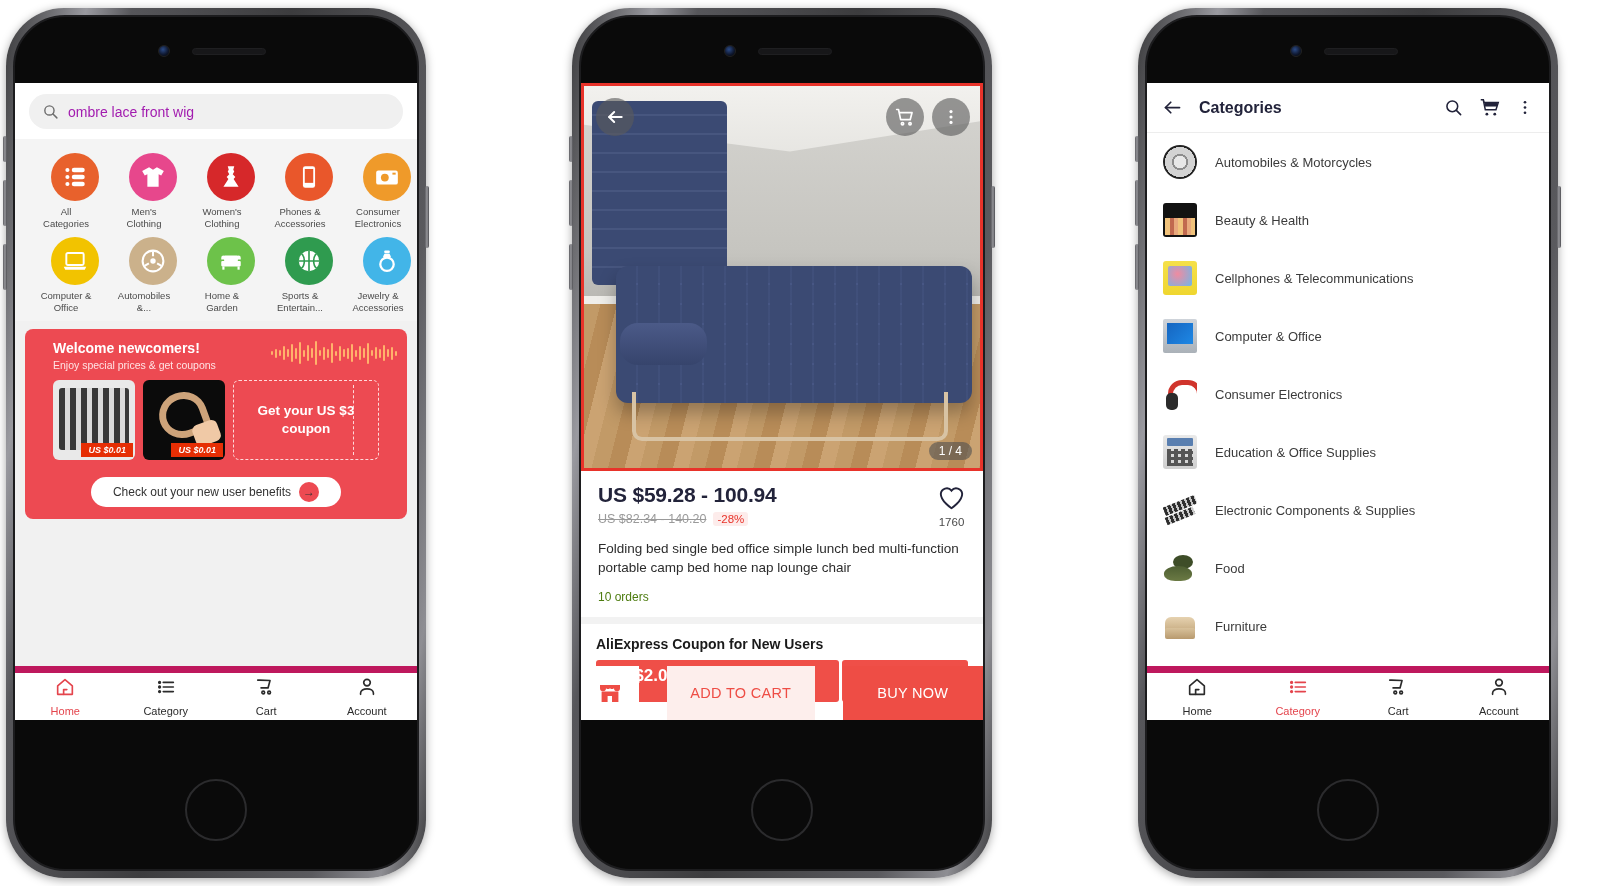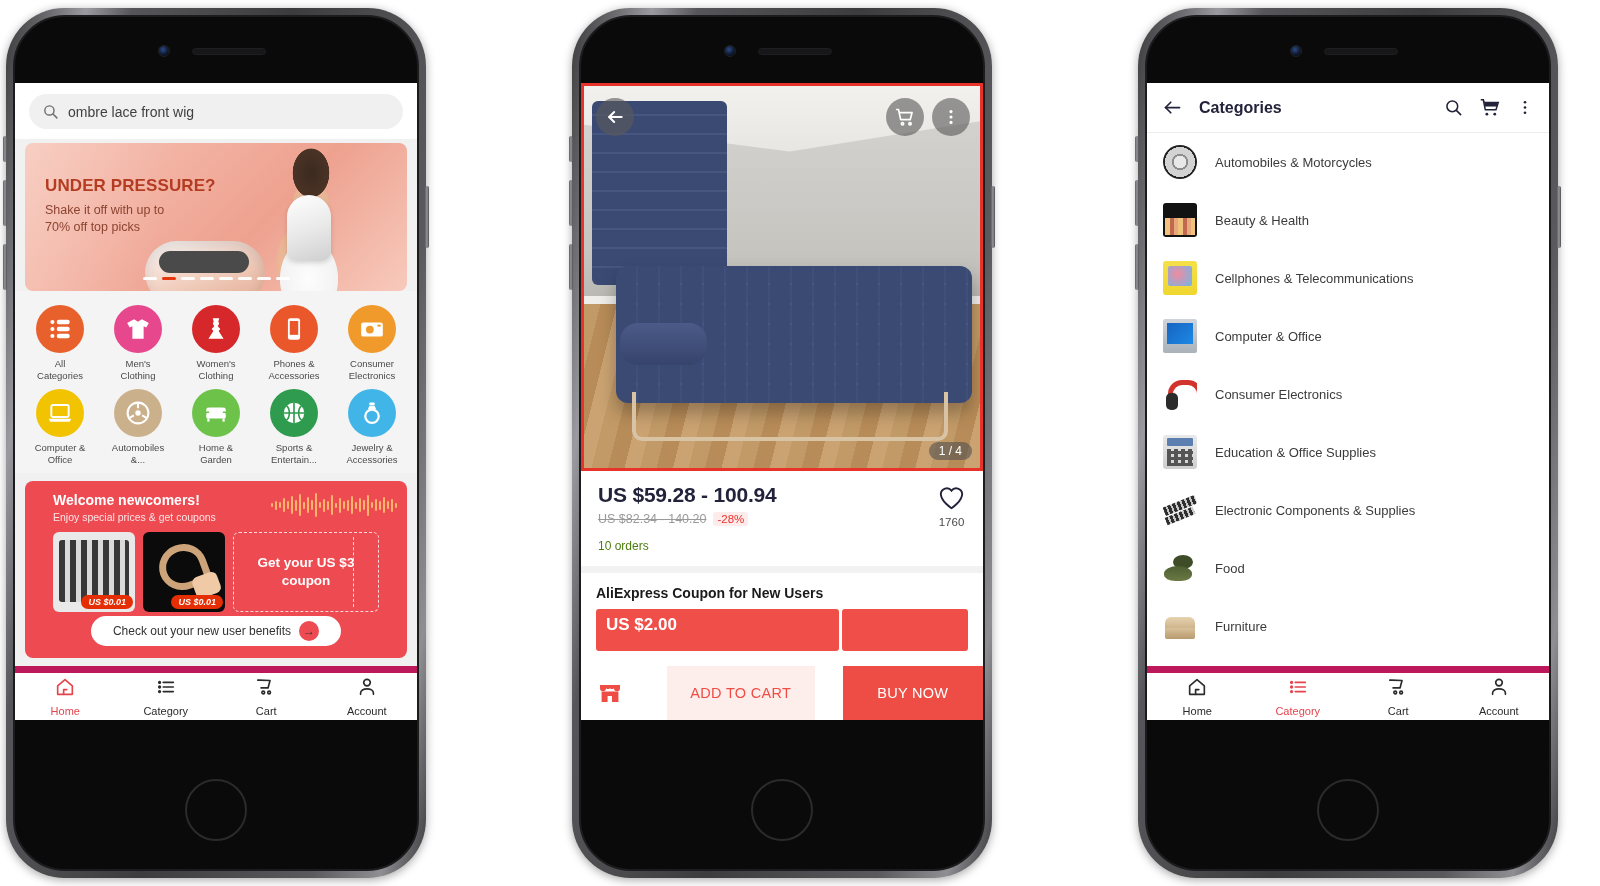--- a/index.html
+++ b/index.html
@@ -67,21 +67,21 @@
   .phone .mute     { left:-3px; top:128px;  width:4px; height:26px; }
   .phone .power    { right:-3px; top:178px; width:4px; height:62px; }
 
   
   .p1-screen { background:#f1f1f1; position:relative; height:100%; }
   .search-wrap { background:#fff; padding:11px 14px 10px; }
   .search-box {
     height: 35px; border-radius: 18px; background:#f0f0f0;
     display:flex; align-items:center; gap:9px; padding:0 13px;
   }
-  .search-box .q { font-size:14px; color:#404040; }
+  .search-box .q { font-size:14px; color:#a21caf; }
   .icon-svg { display:block; }
 
   .banner {
     margin: 4px 10px 0; height: 148px; border-radius: 8px;
     position: relative; overflow: hidden;
     background: linear-gradient(135deg,#f6c2b4 0%,#f2b0a0 35%,#eea18f 60%,#f7cabc 100%);
   }
   .banner .sunray {
     position:absolute; left:-40px; top:-60px; width:260px; height:230px;
     background: linear-gradient(120deg, rgba(255,255,255,.30), rgba(255,255,255,0) 65%);
@@ -120,21 +120,21 @@
     border-radius:14px; background:#4a4a4a;
   }
   .dots { position:absolute; left:0; right:0; bottom:11px; display:flex; justify-content:center; gap:5px; }
   .dots i { display:block; width:14px; height:3px; background:#ffffff; border-radius:2px; opacity:.95; }
   .dots i.on { background:#e62e04; }
 
   .cat-grid {
     background:#f4f4f4; padding:14px 6px 8px;
     display:grid; grid-template-columns:repeat(5,1fr); row-gap:8px;
   }
-  .cat-cell { display:flex; flex-direction:column; align-items:center; gap:5px; }
+  .cat-cell { display:flex; flex-direction:column; align-items:flex-end; gap:5px; }
   .cat-circle {
     width:48px; height:48px; border-radius:50%;
     display:flex; align-items:center; justify-content:center;
   }
   .cat-label { font-size:9.5px; color:#4a4a4a; text-align:center; line-height:11.5px; width:66px; }
 
   .newcomer {
     margin: 8px 10px 0; border-radius:8px; background:#ed4a52;
     padding: 11px 28px 12px; position:relative; overflow:hidden;
   }
@@ -152,33 +152,33 @@
       repeating-linear-gradient(90deg, #2a2a2a 0 6px, #d9d9d9 6px 11px),
       #efefef;
     border-radius:3px; opacity:.92;
   }
   .roller { position:absolute; left:16px; top:12px; width:48px; height:46px;
     border:7px solid #cda37a; border-radius:50% 50% 10% 50%; transform:rotate(-20deg); }
   .roller::after{content:"";position:absolute;left:20px;top:30px;width:26px;height:22px;background:#f0c9a6;border-radius:6px;}
   .pricetag {
     position:absolute; right:2px; bottom:3px;
     background:#e62e04; color:#fff; font-size:9px; font-weight:bold; font-style:italic;
-    padding:2px 7px; border-radius:7px;
+    padding:2px 7px; border-radius:0;
   }
   .coupon-ticket {
     flex:1; border:1.5px dashed #ffd9da; border-radius:6px;
     display:flex; align-items:center; justify-content:center; position:relative;
   }
   .coupon-ticket span { color:#fff; font-weight:bold; font-size:13.5px; text-align:center; line-height:18px; padding:0 6px; }
   .coupon-ticket::after {
     content:""; position:absolute; right:24px; top:4px; bottom:4px; width:0;
     border-left:1.5px dashed #ffd9da;
   }
   .benefit-btn {
-    margin: 4px auto 0; width: 250px; height:30px; background:#fff; border-radius:16px;
+    margin: 17px auto 0; width: 250px; height:30px; background:#fff; border-radius:16px;
     display:flex; align-items:center; justify-content:center; gap:8px;
   }
   .benefit-btn span { font-size:12px; color:#333; }
   .arrow-circle { width:20px; height:20px; border-radius:50%; background:#ed4a52;
     display:flex; align-items:center; justify-content:center; color:#fff; font-size:12px; }
 
   
   .tabbar {
     position:absolute; left:0; right:0; bottom:0; height:54px; background:#fff;
     border-top:7px solid #be185d;
@@ -342,38 +342,20 @@
           <div class="search-wrap">
             <div class="search-box">
               <svg class="icon-svg" width="17" height="17" viewBox="0 0 24 24" fill="none" stroke="#6d6d6d" stroke-width="2">
                 <circle cx="10.5" cy="10.5" r="6.5"></circle>
                   <line x1="15.5" y1="15.5" x2="21" y2="21" stroke-linecap="round"></line>
               </svg>
               <span class="q">ombre lace front wig</span>
             </div>
           </div>
 
-          <div class="banner">
-            <div class="sunray"></div>
-            <div class="woman"></div>
-            <div class="neckdev"></div>
-            <div class="eyemask"></div>
-            <h2>UNDER PRESSURE?</h2>
-            <p>Shake it off with up to<br>70% off top picks</p>
-            <div class="dots">
-              <i></i>
-              <i class="on"></i>
-              <i></i>
-              <i></i>
-              <i></i>
-              <i></i>
-              <i></i>
-              <i></i>
-            </div>
-          </div>
 
           <div class="cat-grid" id="cat-grid">
               <div class="cat-cell">
                 <div class="cat-circle" style="background: rgb(232, 97, 44);">
                   <svg xmlns="http://www.w3.org/2000/svg" width="26" height="26" viewBox="0 0 24 24" fill="#fff">
                     <rect x="9" y="3.4" width="12" height="4.2" rx="2.1"></rect>
                     <rect x="9" y="9.9" width="12" height="4.2" rx="2.1"></rect>
                     <rect x="9" y="16.4" width="12" height="4.2" rx="2.1"></rect>
                     <circle cx="5" cy="5.5" r="1.9"></circle>
                     <circle cx="5" cy="12" r="1.9"></circle>
@@ -614,20 +596,21 @@
             </div>
             <div class="gal-count">1 / 4</div>
           </div>
 
           <div class="pdp-info">
             <div class="price-main">US $59.28 - 100.94</div>
             <div class="price-row2">
               <span class="price-old">US $82.34 - 140.20</span>
               <span class="disc">-28%</span>
             </div>
+            <div class="pdp-title">Folding bed single bed office simple lunch bed multi-function portable camp bed home nap lounge chair</div>
             <div class="pdp-orders">10  orders</div>
             <div class="wish">
               <svg width="27" height="25" viewBox="0 0 24 22" fill="none" stroke="#22233a" stroke-width="1.7">
                 <path d="M12 20.5S2.5 14.2 2.5 7.8A5.3 5.3 0 0 1 12 4.9a5.3 5.3 0 0 1 9.5 2.9c0 6.4-9.5 12.7-9.5 12.7z"></path>
               </svg>
               <div class="cnt">1760</div>
             </div>
           </div>
 
           <div class="divider"></div>

